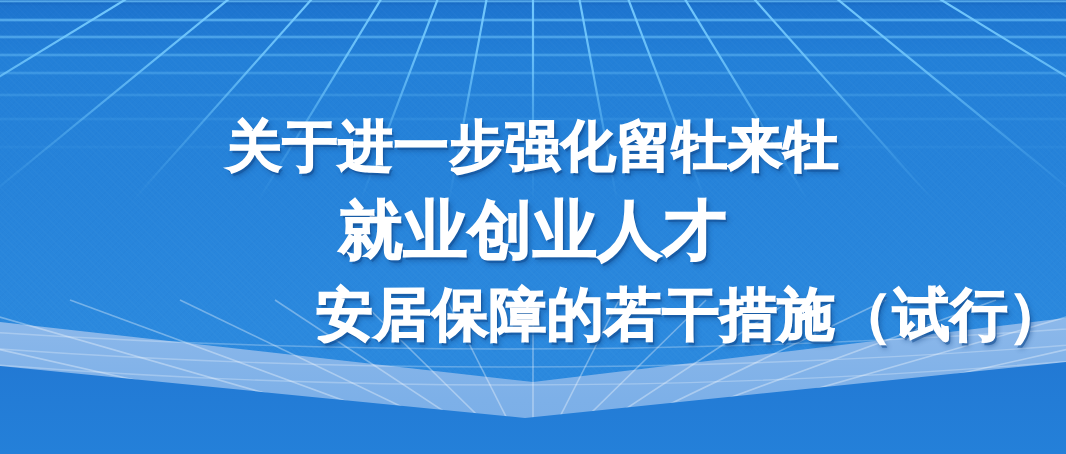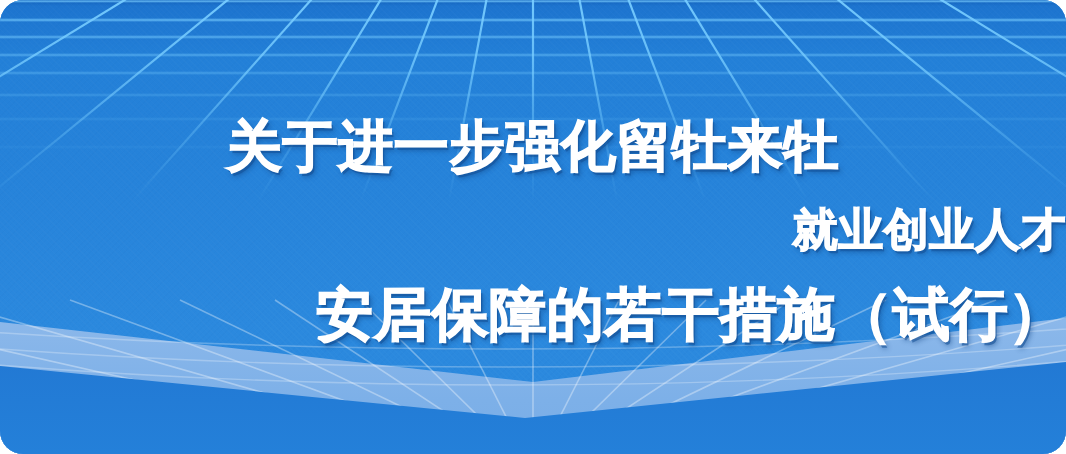--- a/index.html
+++ b/index.html
@@ -11,21 +11,20 @@
   body {
     font-family: "Liberation Sans", "DejaVu Sans", sans-serif;
   }
 
   #banner {
     position: relative;
     width: 1066px;
     height: 454px;
     overflow: hidden;
     background: #2380d8;
-    border-radius: 23px;
   }
 
   
   .bg-base {
     position: absolute;
     inset: 0;
     background: linear-gradient(
         to bottom,
         #1462bc 0px,
         #1d74cf 6px,
@@ -103,21 +102,21 @@
     line-height: 84px;
     height: 84px;
     white-space: nowrap;
     text-shadow:
        2px 3px 0   rgba(19, 78, 150, .55),
        3px 4px 5px rgba(14, 63, 125, .45);
     font-family: "DejaVu Sans", "Liberation Sans", sans-serif;
     -webkit-text-stroke: 1.4px #ffffff;
   }
   .line-1 { font-size: 55px; }
-  .line-2 { font-size: 45px; text-align: right; }
+  .line-2 { font-size: 64px; }
   .line-3 { font-size: 57px; text-align: right; }
 </style>
 </head>
 <body>
 
 <div id="banner">
 
   <div class="bg-base"></div>
   <div class="bg-texture"></div>
   <div class="grid-horiz"></div>

